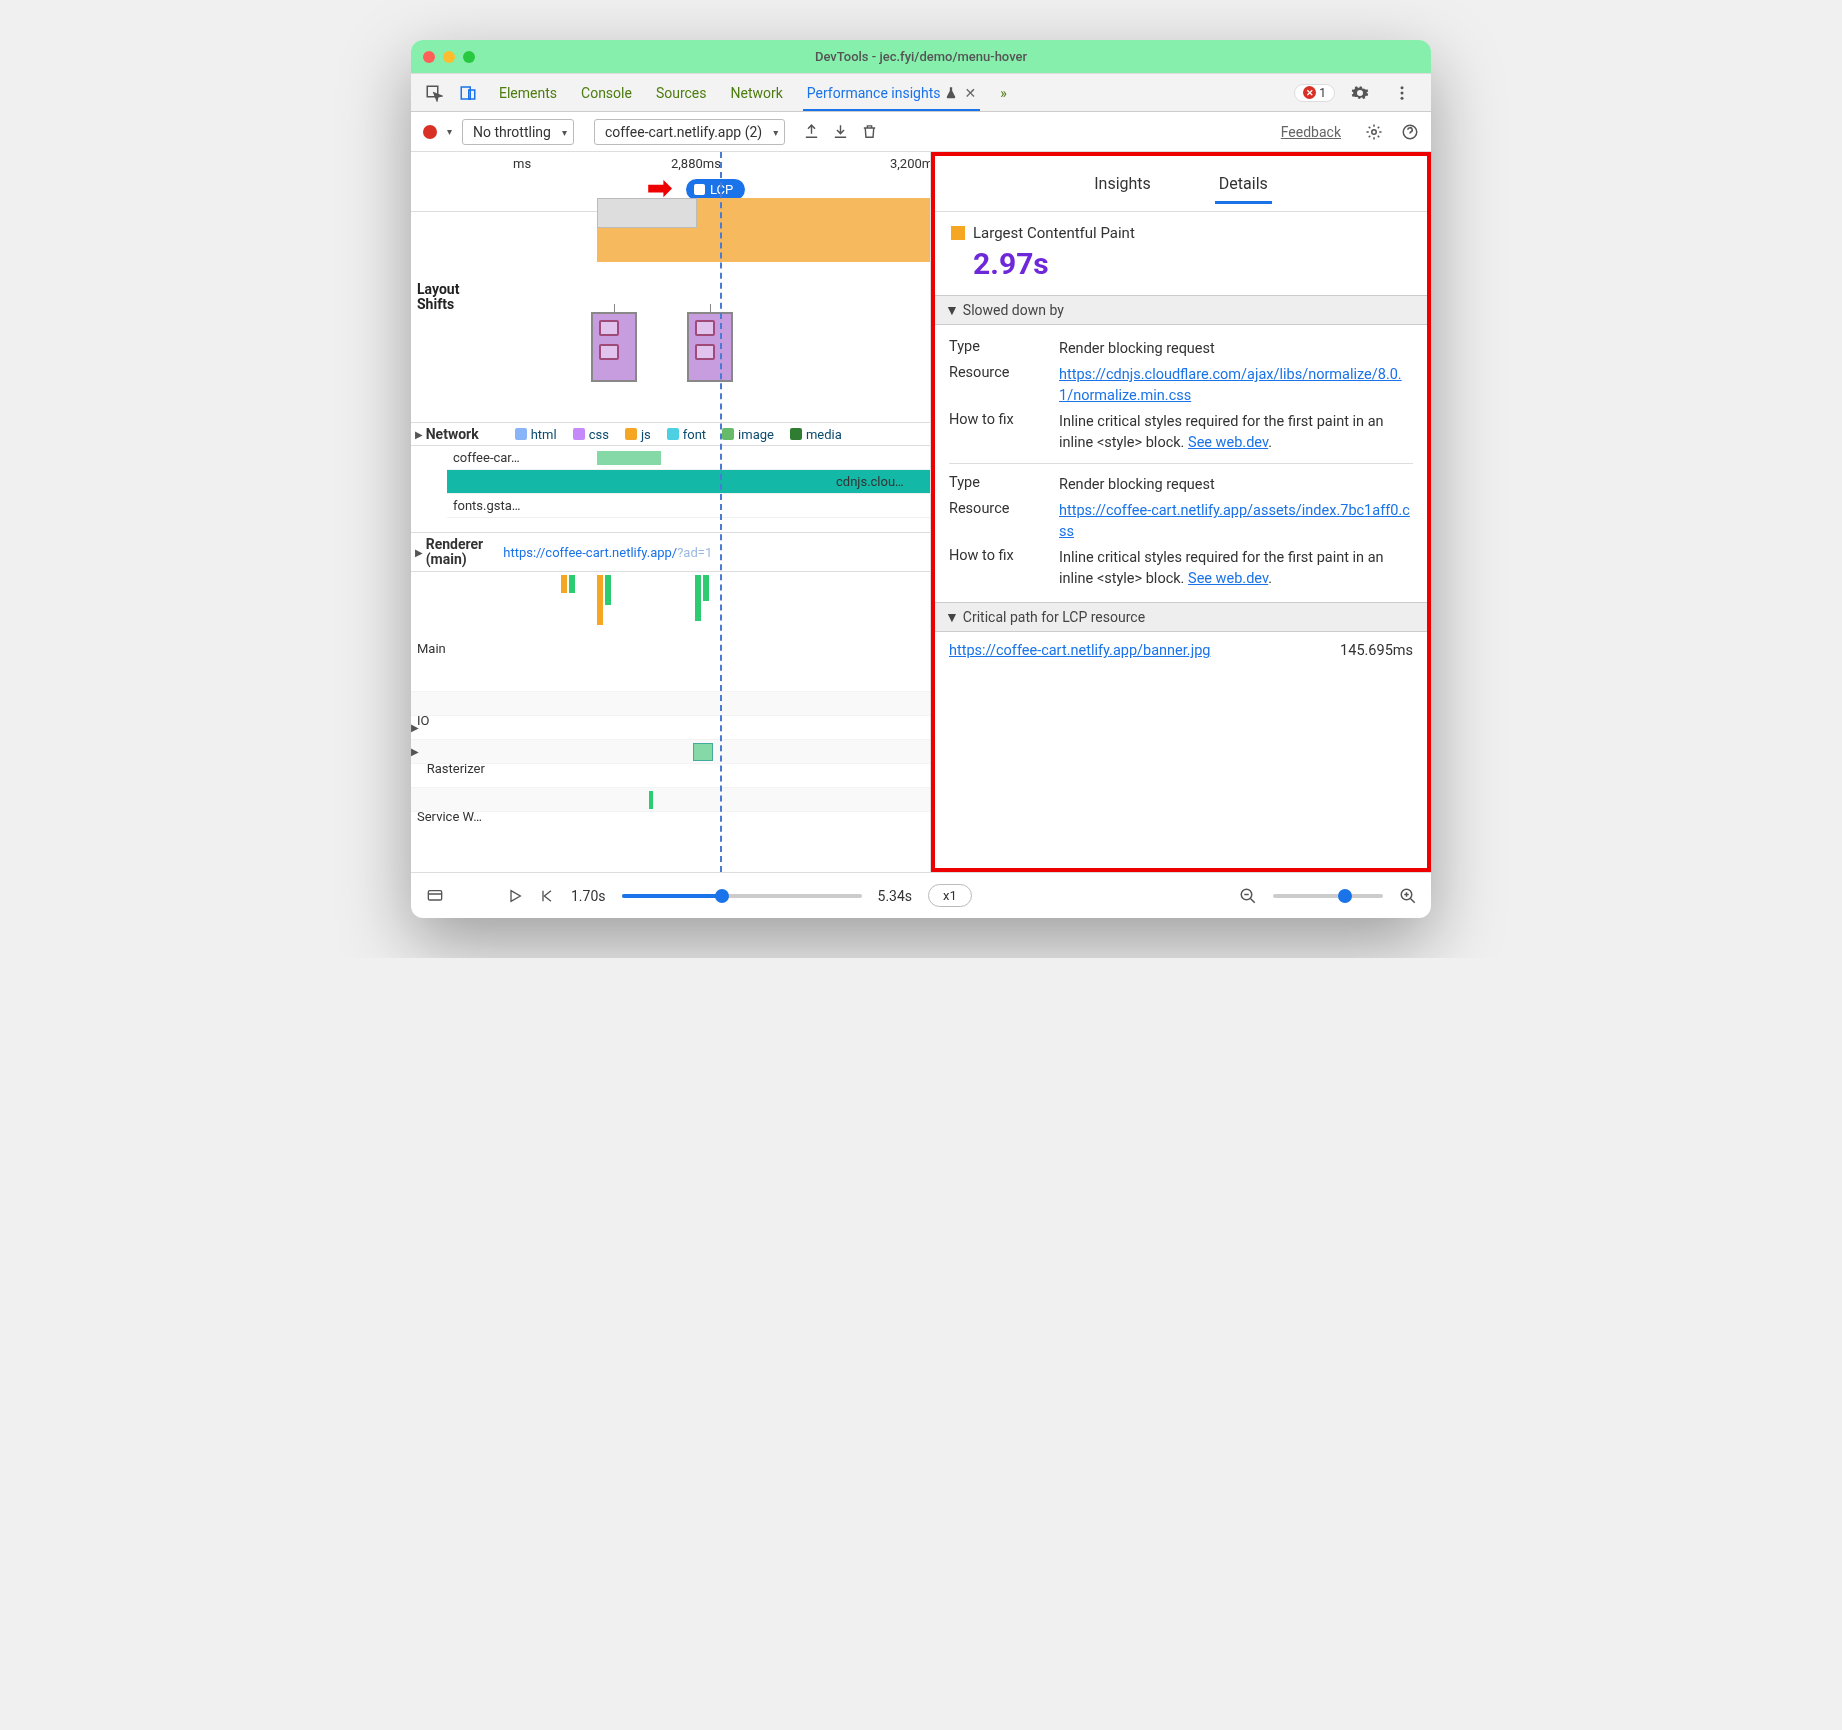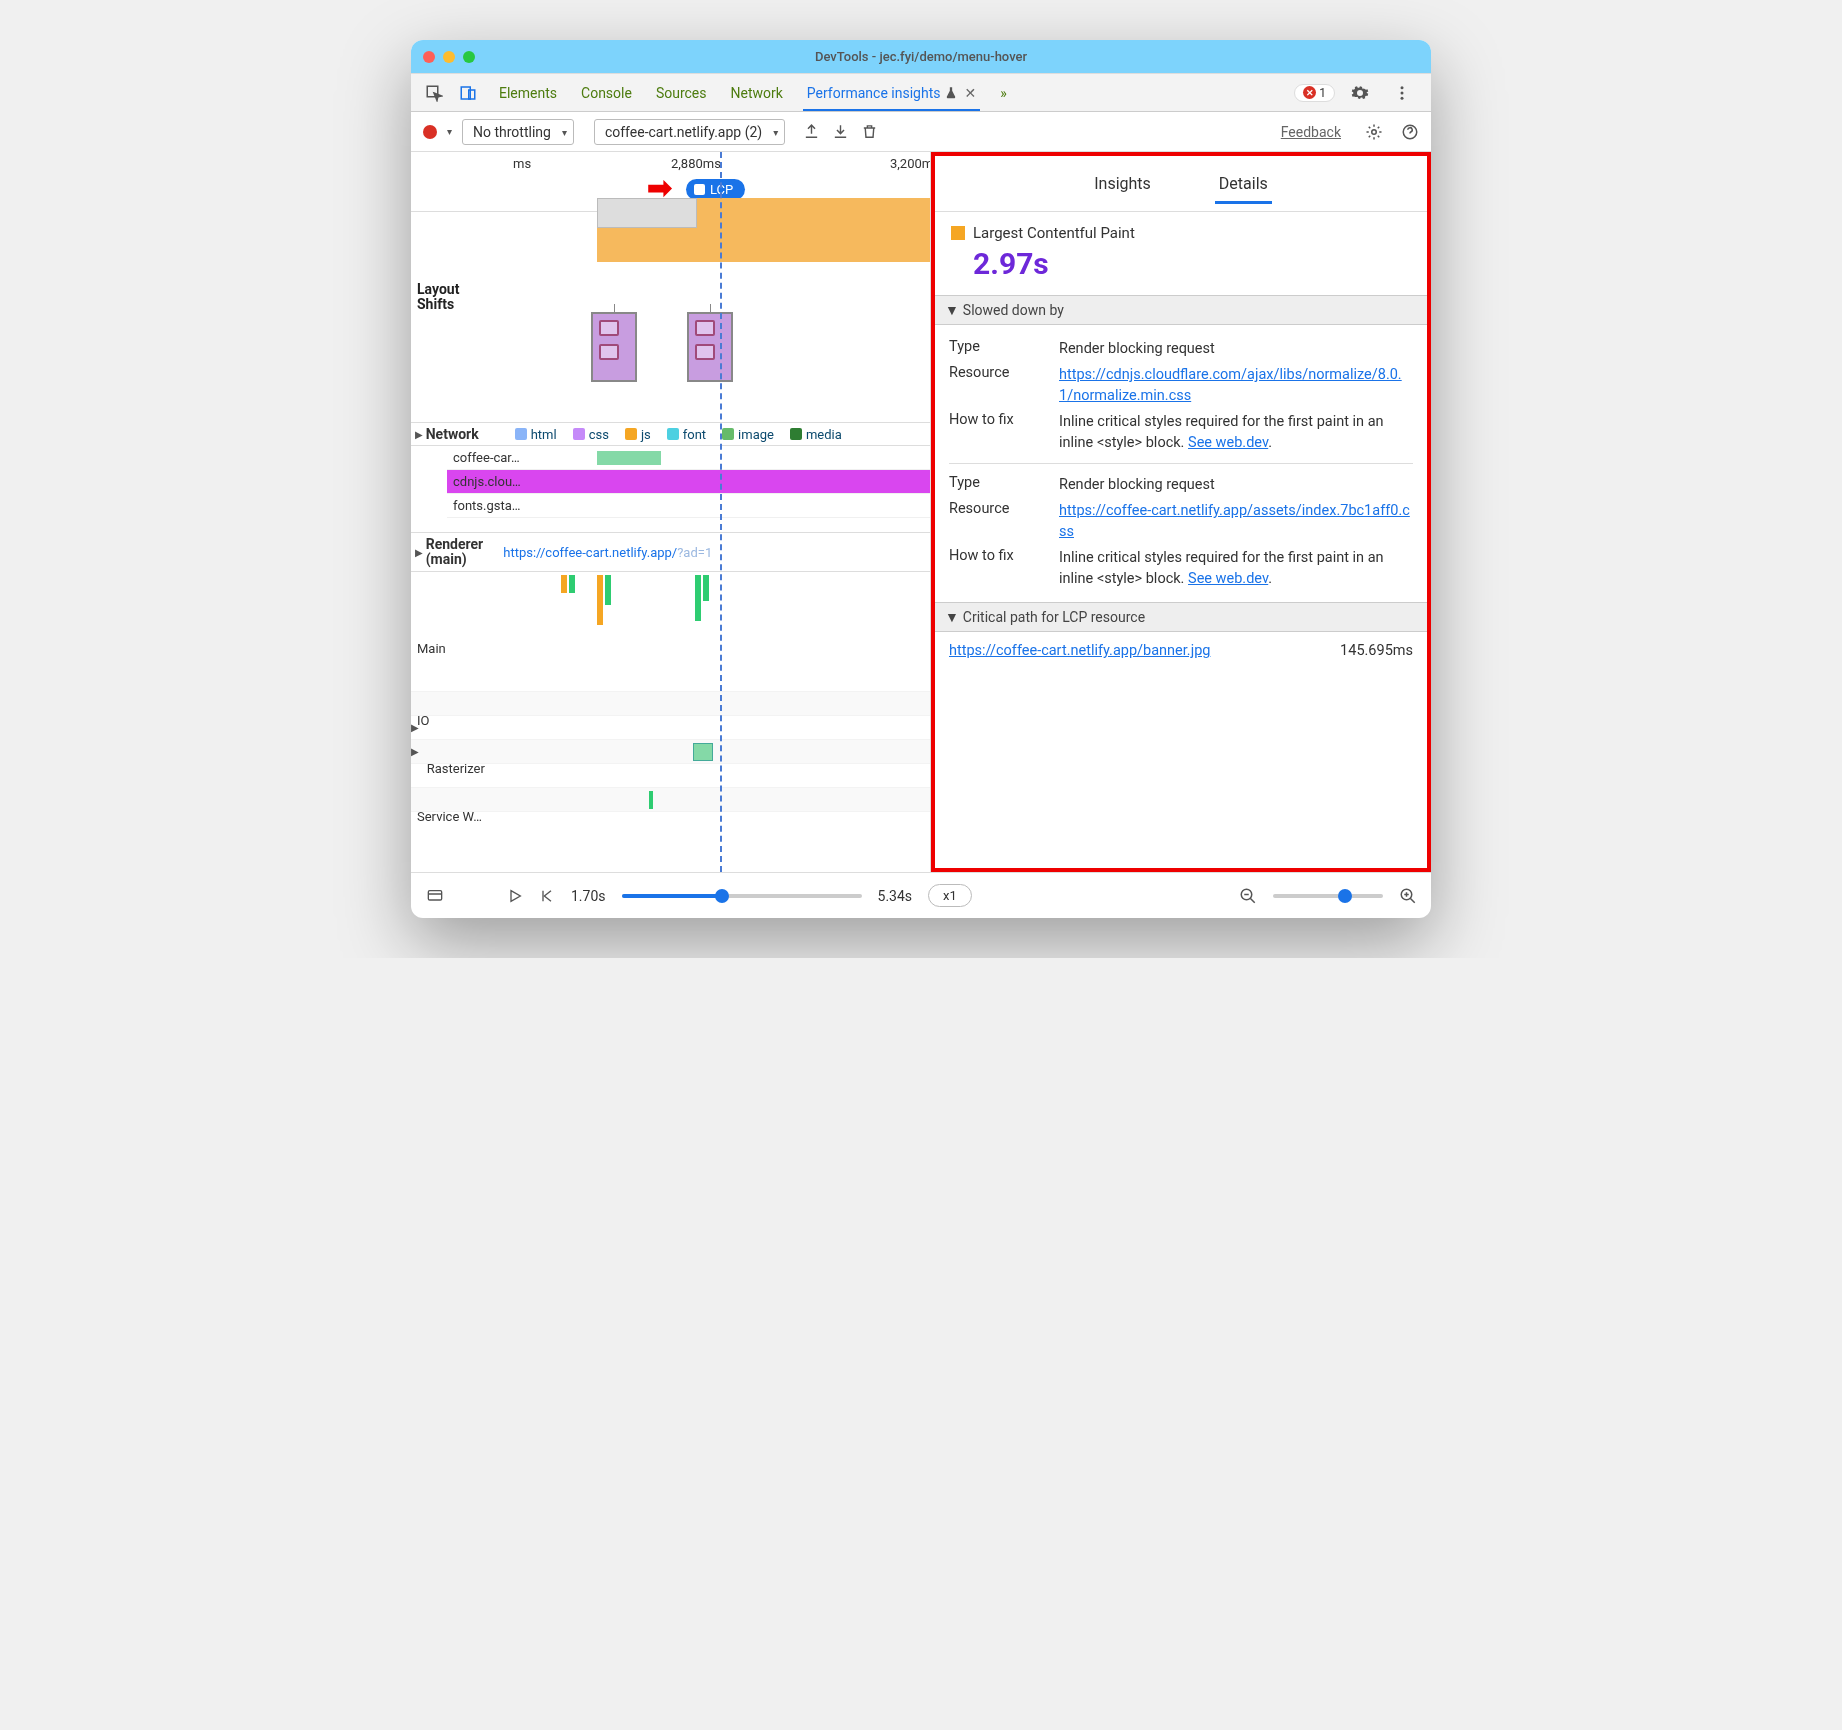--- a/index.html
+++ b/index.html
@@ -13,21 +13,21 @@
 .window {
   width: 1020px;
   margin: auto;
   background: #fff;
   border-radius: 12px;
   box-shadow: 0 25px 70px rgba(0,0,0,0.35);
   overflow: hidden;
 }
 .titlebar {
   height: 34px;
-  background: #7dd3fc;
+  background: #86efac;
   border-bottom: 1px solid #ddd;
   display: flex;
   align-items: center;
   padding: 0 12px;
   position: relative;
 }
 .traffic { display: flex; gap: 8px; }
 .dot { width: 12px; height: 12px; border-radius: 50%; }
 .dot.red { background: #ff5f57; }
 .dot.yellow { background: #febc2e; }
@@ -96,21 +96,21 @@
 
 .net-head { position:absolute; top:270px; left:0; right:0; height:24px; border-top:1px solid #ddd; border-bottom:1px solid #ddd; display:flex; align-items:center; padding-left:4px; }
 .net-head .tri { font-size:10px; color:#555; margin-right:3px; }
 .net-head .lbl { font-weight:700; margin-right:14px; }
 .legend { display:flex; gap:16px; font-size:13px; color:#0c4a6e; margin-left: 22px; }
 .legend .it { display:flex; align-items:center; gap:4px; }
 .sw { width:12px; height:12px; border-radius:2px; }
 
 .net-rows { position:absolute; top:294px; left:0; right:0;padding-left:36px; }
 .net-row { height:24px; display:flex; align-items:center; border-bottom:1px solid #f0f0f0; position:relative; }
-.net-row.alt { background:#d946ef; }
+.net-row.alt { background:#14b8a6;justify-content:flex-end; }
 .net-row .nm { width:100px; padding-left:6px; font-size:13px; overflow:hidden; text-overflow:ellipsis; white-space:nowrap; }
 .bar-green { position:absolute; left:150px; top:5px; width:64px; height:14px; background:#84d9a7; }
 
 .ren-head { position:absolute; top:380px; left:0; right:0; height:40px; border-top:1px solid #ddd; border-bottom:1px solid #ddd; display:flex; align-items:center; padding-left:4px; }
 .ren-head .tri{ font-size:10px; color:#555; margin-right:3px; }
 .ren-head .lbl{ font-weight:700; line-height:1.1; }
 .ren-url { color:#1a73e8; margin-left:20px; font-size:13px; }
 .ren-url .fade { color:#9bb8e0; }
 
 .track-zone { position:absolute; top:420px; left:0; right:0; }

